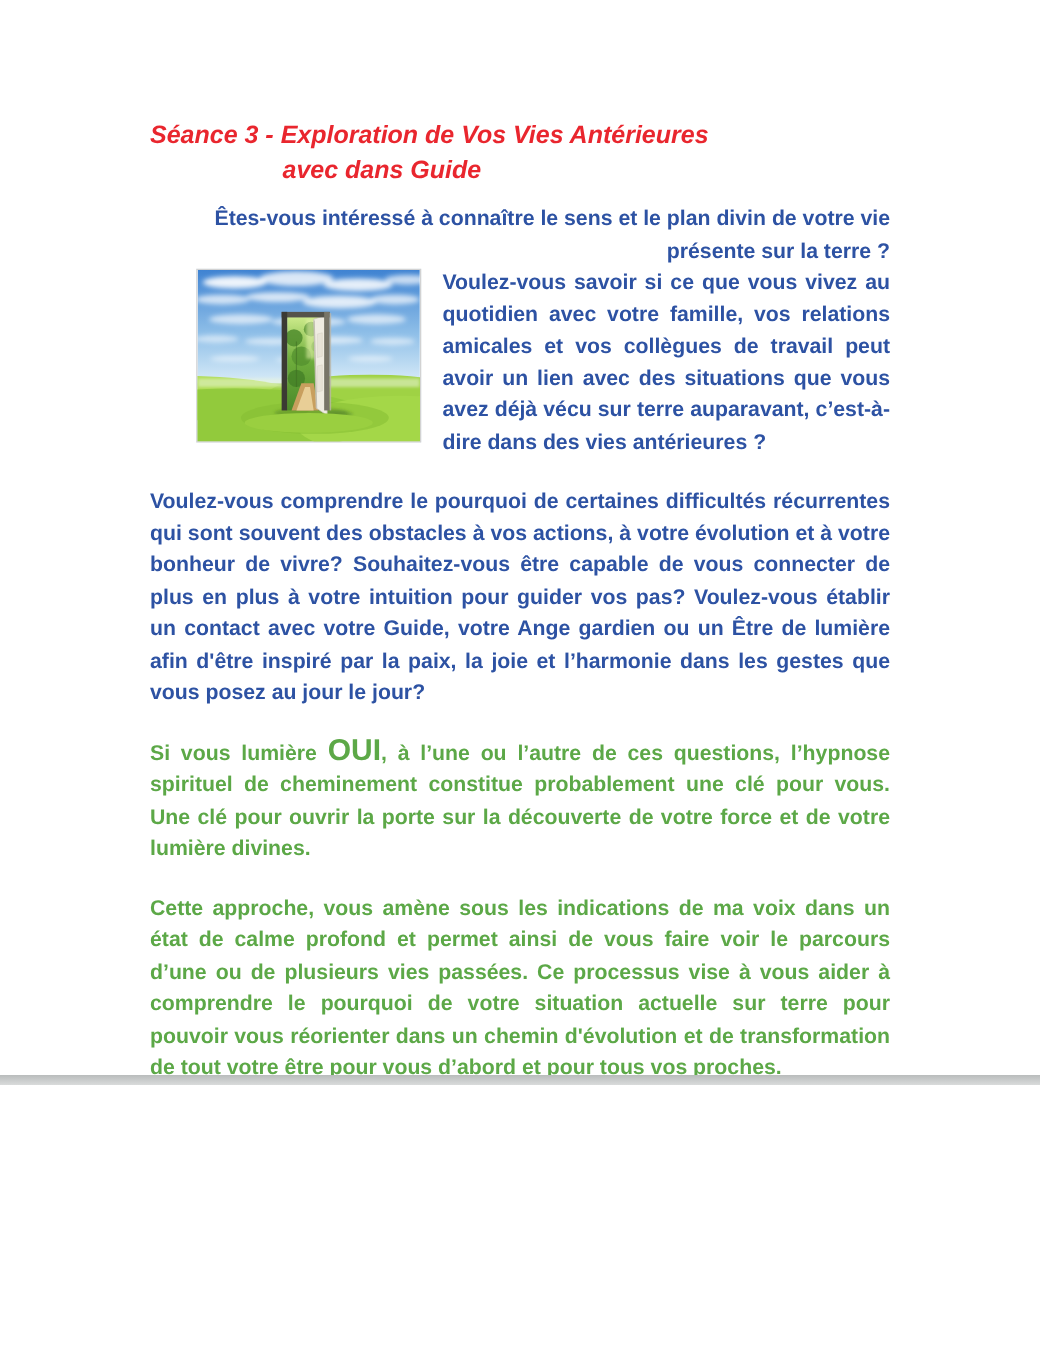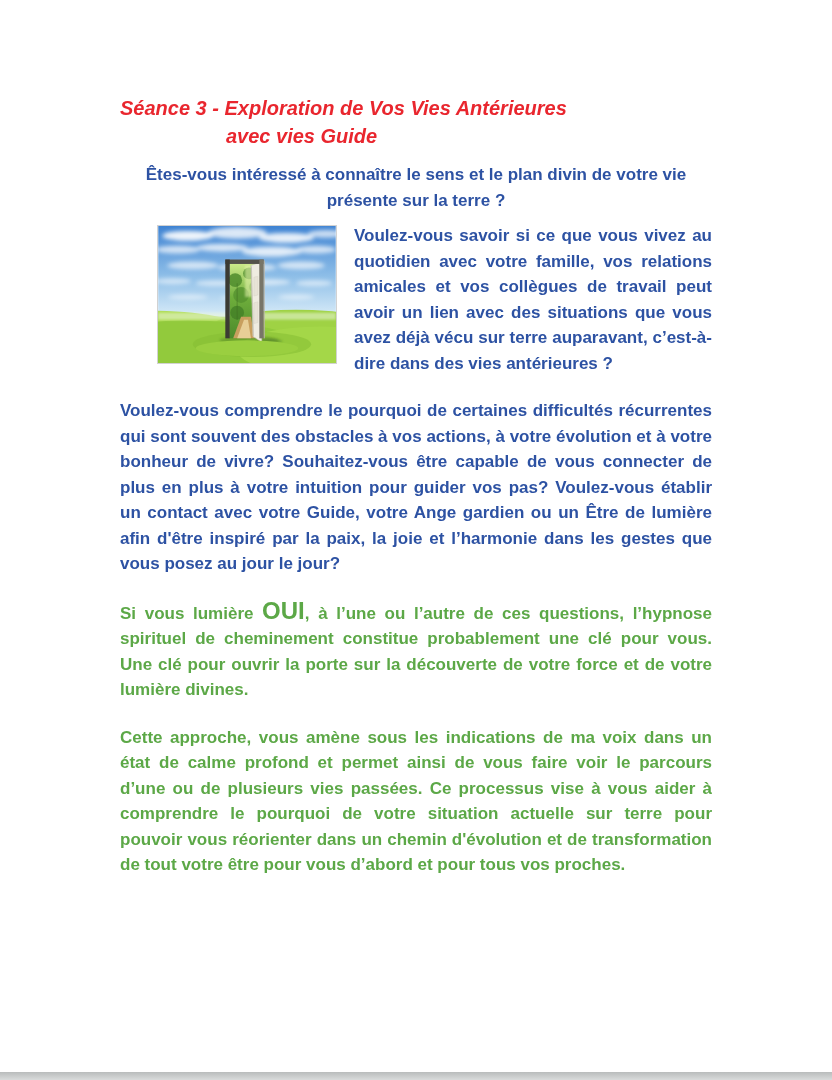--- a/index.html
+++ b/index.html
@@ -5,21 +5,21 @@
 <style>
   * { margin: 0; padding: 0; box-sizing: border-box; }
   html, body { background: #ffffff; }
   body {
     width: 832px; height: 1080px;
     font-family: "Liberation Sans", "DejaVu Sans", sans-serif;
     overflow: hidden;
   }
   .page {
     position: relative;
-    width: 832px; height: 1080px;
+    width: 832px; height: 868px;
     background: #ffffff;
     overflow: hidden;
   }
   .content {
     margin-left: 120px;
     width: 592px;
     padding-top: 94px;
   }
   .doc-title {
     color: #E9262E;
@@ -32,24 +32,24 @@
   p.body-par {
     font-size: 17px;
     font-weight: bold;
     line-height: 25.5px;
     text-align: justify;
     margin-top: 22px;
   }
   .blue  { color: #2D52A3; }
   .green { color: #5CA847; }
   p.intro-par {
-    text-align: center;
+    text-align: right;
     margin-top: 12px;
   }
-  .media-row { margin-top: 10px; display: flow-root; padding-left: 37px; }
+  .media-row { display: flow-root; padding-left: 37px; }
   .media-row p.body-par { margin-top: 0; }
   figure.photo {
     float: left;
     width: 180px; height: 139px;
     margin: 2px 17px 4px 0;
     border: 1px solid #d2d2d2;
     background: #eaf3fb;
   }
   figure.photo svg { display: block; }
   .oui-word {
@@ -65,21 +65,21 @@
   }
 </style>
 </head>
 <body>
 
 <div class="page">
   <div class="content">
 
     <h1 class="doc-title">
       <span class="line1">Séance 3 - Exploration de Vos Vies Antérieures</span>
-      <span class="line2">avec vies Guide</span>
+      <span class="line2">avec dans Guide</span>
     </h1>
 
     <p class="body-par blue intro-par">Êtes-vous intéressé à connaître le sens et le plan divin de votre vie présente sur la terre ?</p>
 
     <div class="media-row">
       <figure class="photo" title="Open door standing in a green meadow under a blue sky with wispy clouds; trees and a sandy path visible through the doorway">
         <svg width="178" height="137" viewBox="0 0 180 139" xmlns="http://www.w3.org/2000/svg">
           <defs>
             <linearGradient id="sky" x1="0" y1="0" x2="0" y2="1">
               <stop offset="0" stop-color="#3F83D2"></stop>

